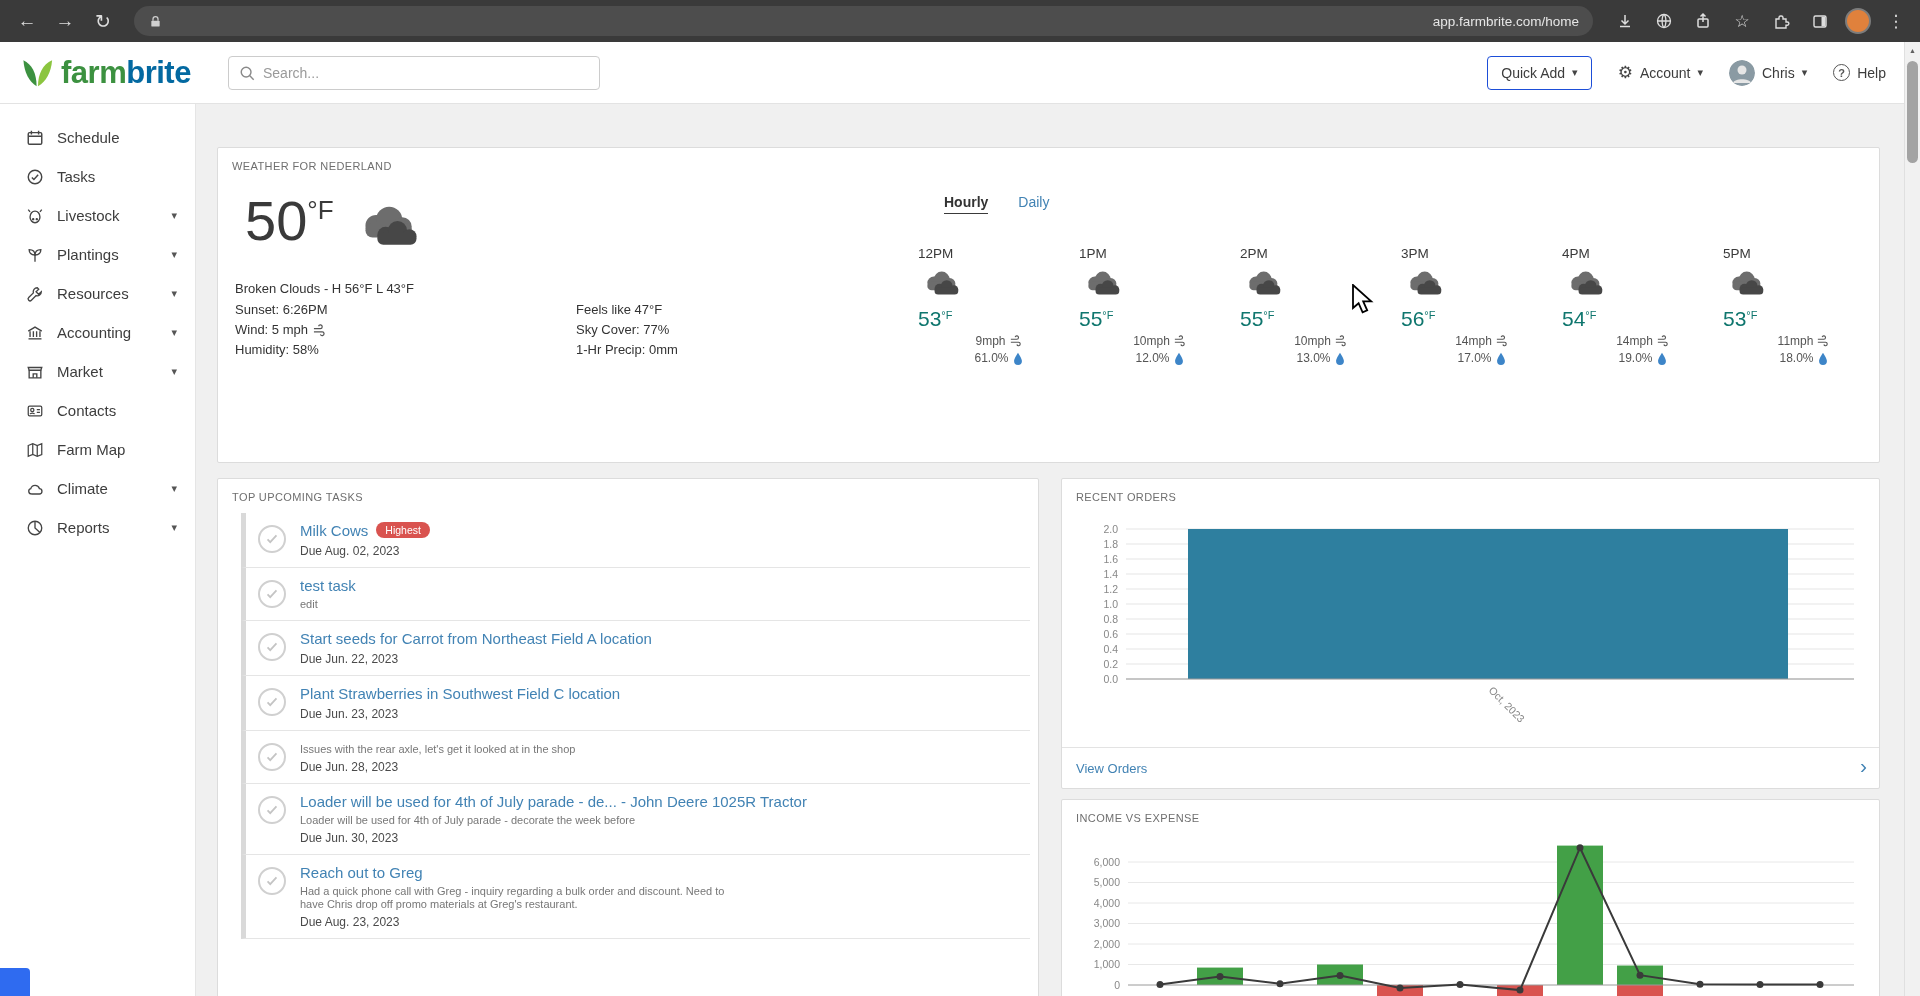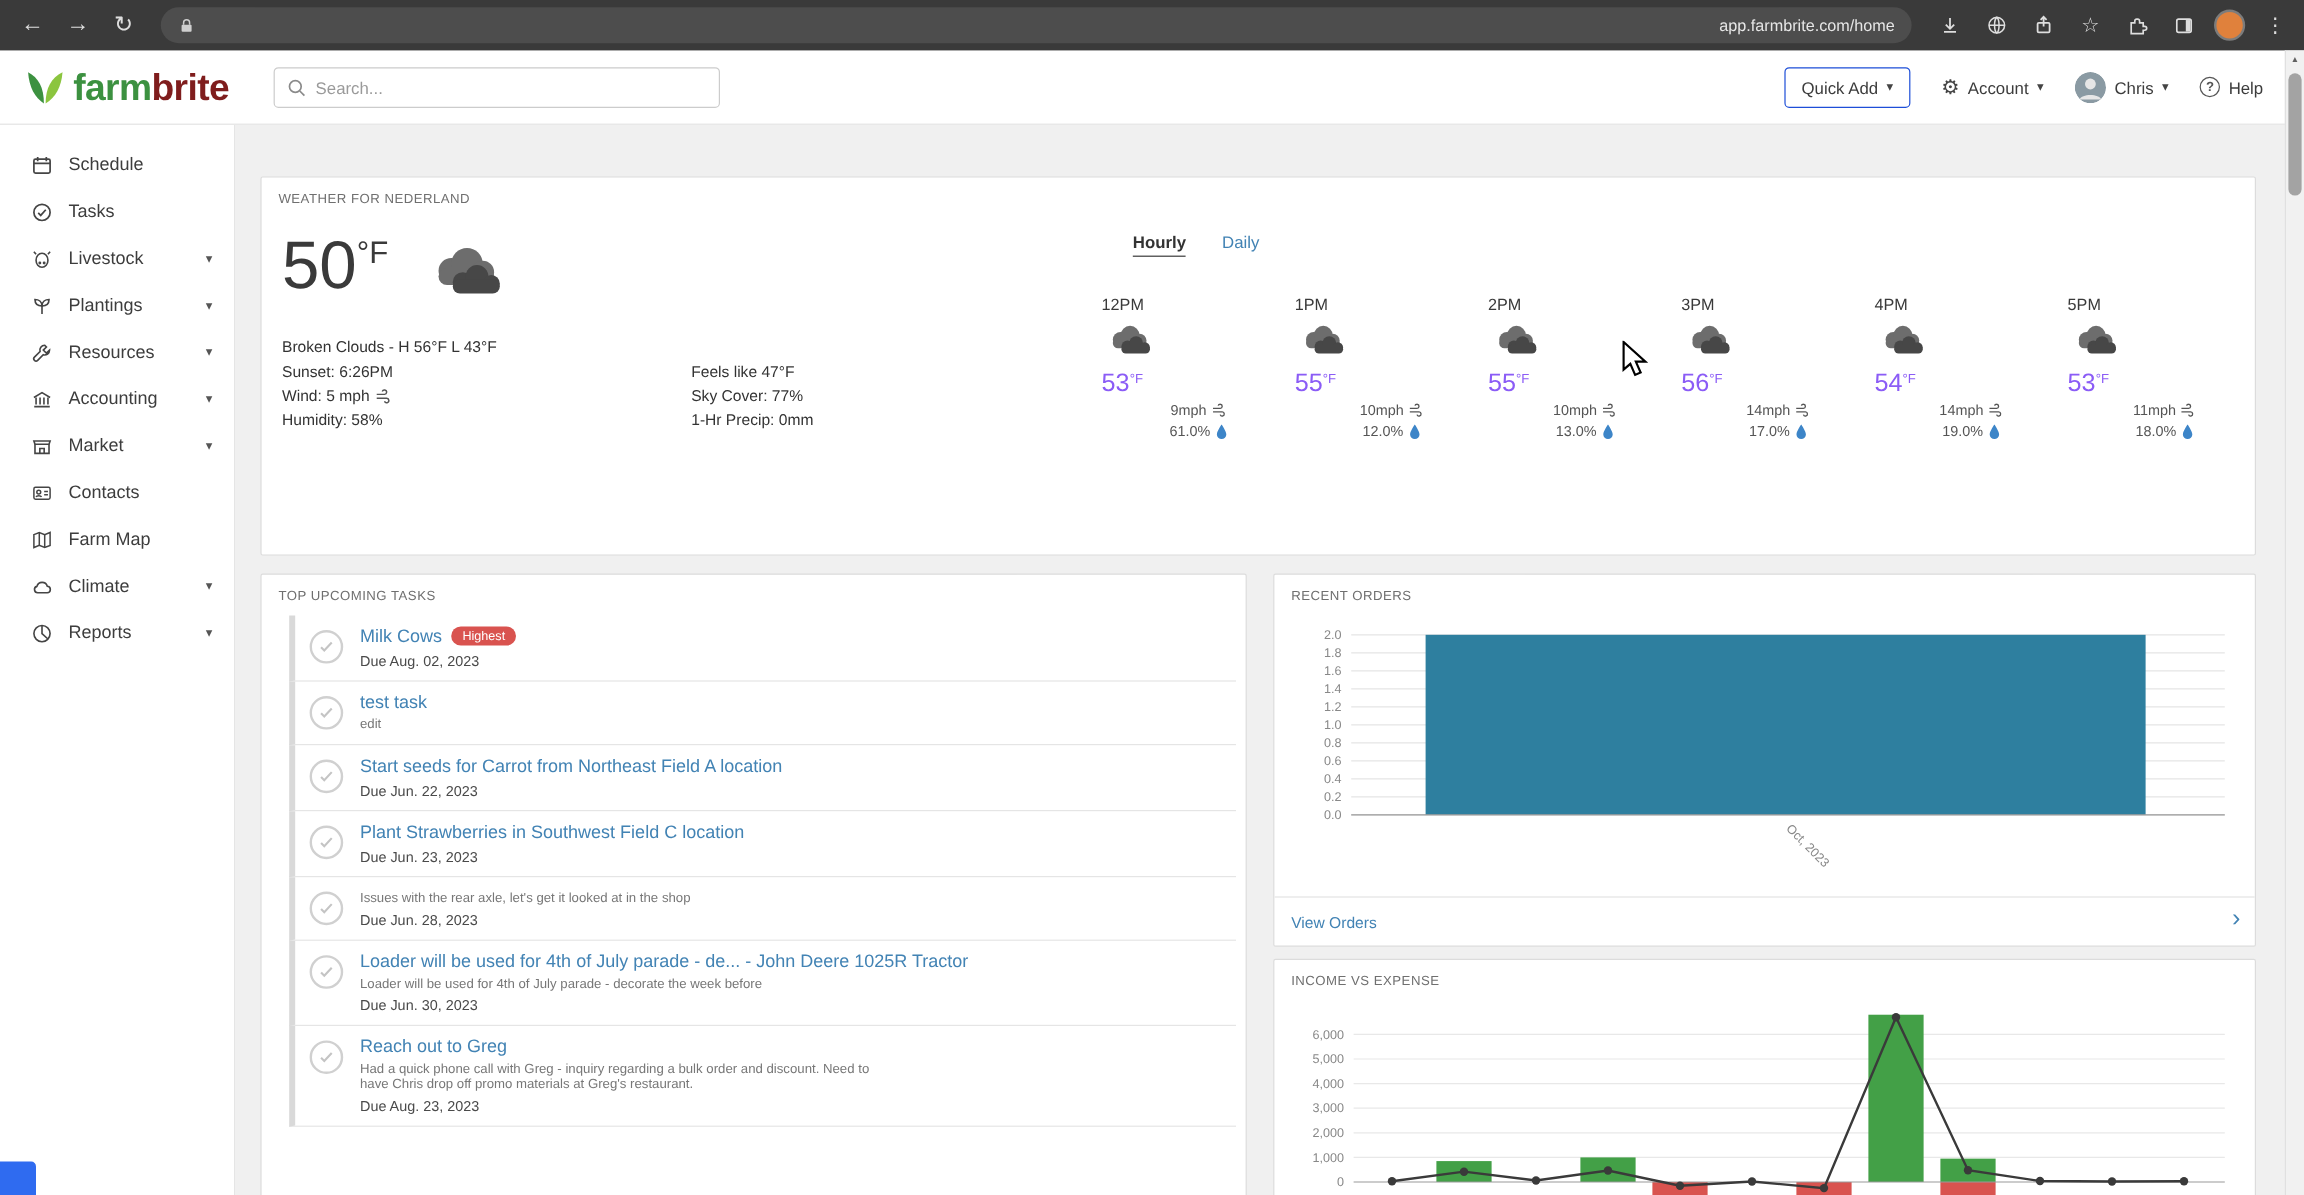--- a/index.html
+++ b/index.html
@@ -12,21 +12,21 @@
   .url-pill { flex:1; height:30px; background:#4d4d4d; border-radius:15px; display:flex; align-items:center; padding:0 14px; gap:9px; margin:0 10px;justify-content:space-between; }
   .url-text { color:#e6e6e6; font-size:13.5px; }
   .chrome-right { display:flex; align-items:center; gap:11px; margin-left:4px; }
   .chrome-right .ic { width:28px; height:28px; display:flex; align-items:center; justify-content:center; cursor:pointer; }
   .chrome-avatar { width:26px; height:26px; border-radius:50%; background:#e0813c; border:2px solid #7c7c7c; cursor:pointer; }
   .star-glyph { color:#dedede; font-size:17px; }
 
   
   .appbar { position:absolute; top:42px; left:0; right:0; height:62px; background:#fff; border-bottom:1px solid #e3e3e3; z-index:10; }
   .logo { position:absolute; left:22px; top:13px; display:flex; align-items:center; gap:7px; font-size:31px; font-weight:700; letter-spacing:-0.5px; cursor:pointer; }
-  .logo-farm { color:#3c9140; } .logo-brite { color:#7f1d1d; }
+  .logo-farm { color:#3c9140; } .logo-brite { color:#0369a1; }
   .searchbox { position:absolute; left:228px; top:14px; width:372px; height:34px; border:1px solid #ccc; border-radius:4px; display:flex; align-items:center; padding:0 10px; gap:8px; background:#fff; }
   .searchbox input { border:none; outline:none; flex:1; font-size:14px; font-family:inherit; color:#333; background:transparent; }
   .searchbox input::placeholder { color:#9a9a9a; }
   .appbar-right { position:absolute; right:34px; top:0; height:100%; display:flex; align-items:center; gap:26px; font-size:14px; color:#3c3c3c; }
   .quickadd { border:1px solid #1d4ed8; background:#fff; border-radius:4px; padding:8px 13px; font-size:14px; color:#3c3c3c; display:flex; align-items:center; gap:7px; cursor:pointer; font-family:inherit; }
   .hmenu { display:flex; align-items:center; gap:7px; cursor:pointer; }
   .caret { font-size:11px; color:#444; }
   .gear-glyph { font-size:17px; color:#454545; }
   .avatar-sm { width:26px; height:26px; border-radius:50%; overflow:hidden; flex:none; }
   .help-circle { width:17px; height:17px; border:1.5px solid #555; border-radius:50%; font-size:11px; display:flex; align-items:center; justify-content:center; color:#555; font-weight:700; }
@@ -38,35 +38,35 @@
   .side-caret { margin-left:auto; color:#555; }
 
   
   .main { position:absolute; left:196px; top:104px; right:16px; bottom:0; background:#f0f0f0; overflow:hidden; }
   .card { position:absolute; background:#fff; border:1px solid #dcdcdc; border-radius:2px; overflow:hidden;padding-left:26px; }
   .card-title { position:absolute; left:14px; top:12px; font-size:11px; color:#6f6f6f; letter-spacing:.4px; }
 
   
   #weather-card { left:21px; top:43px; width:1663px; height:316px; }
   .w-temp { position:absolute; left:17px; top:42px; display:flex; }
-  .big-t { font-size:56px; color:#3a3a3a; line-height:1.1; }
+  .big-t { font-size:56px; color:#3a3a3a; line-height:1.1;margin-left:10px; }
   .big-u { font-size:26px; color:#3a3a3a; margin-top:5px; }
   .w-bigcloud { position:absolute; left:132px; top:56px; }
   .w-summary { position:absolute; left:17px; top:133px; font-size:13px; color:#333; }
   .w-left { position:absolute; left:17px; top:152px; font-size:13px; color:#333; line-height:20px; }
   .w-mid { position:absolute; left:358px; top:152px; font-size:13px; color:#333; line-height:20px; }
   .w-line { display:flex; align-items:center; gap:5px; }
   .w-tabs { position:absolute; left:726px; top:46px; display:flex; gap:30px; font-size:14px; }
   .tab-active { color:#333; font-weight:700; border-bottom:1px solid #3a3a3a; padding-bottom:3px; cursor:pointer; }
   .tab-link { color:#4283b4; cursor:pointer; padding-bottom:3px; }
   .hourly-row { position:absolute; left:700px; top:98px; width:966px; display:flex; }
   .hour-col { flex:1; }
   .h-time { font-size:13.5px; color:#3a3a3a; }
   .h-cloud { margin-top:9px; }
-  .h-temp { font-size:21px; color:#8b5cf6; margin-top:4px; }
+  .h-temp { font-size:21px; color:#0f766e; margin-top:4px; }
   .h-temp .deg { font-size:11px; vertical-align:7px; }
   .h-wind, .h-precip { font-size:12px; color:#555; margin-top:3px; display:flex; justify-content:center; gap:4px; align-items:center; }
 
   
   #tasks-card { left:21px; top:374px; width:822px; height:700px; }
   #task-list { position:absolute; top:34px; left:0; right:0; }
   .task-row { margin:0 8px 0 23px; border-left:5px solid #d9d9d9; border-bottom:1px solid #e5e5e5; padding:9px 0 9px 12px; display:flex; gap:14px; }
   .task-check { width:28px; height:28px; border:2px solid #d0d0d0; border-radius:50%; display:flex; align-items:center; justify-content:center; margin-top:3px; flex:none; cursor:pointer; background:#fff; }
   .task-title { color:#4283b4; font-size:15px; cursor:pointer; }
   .task-badge { background:#d9534f; color:#fff; font-size:10.5px; border-radius:9px; padding:2px 9px; margin-left:8px; vertical-align:2px; display:inline-block; }

